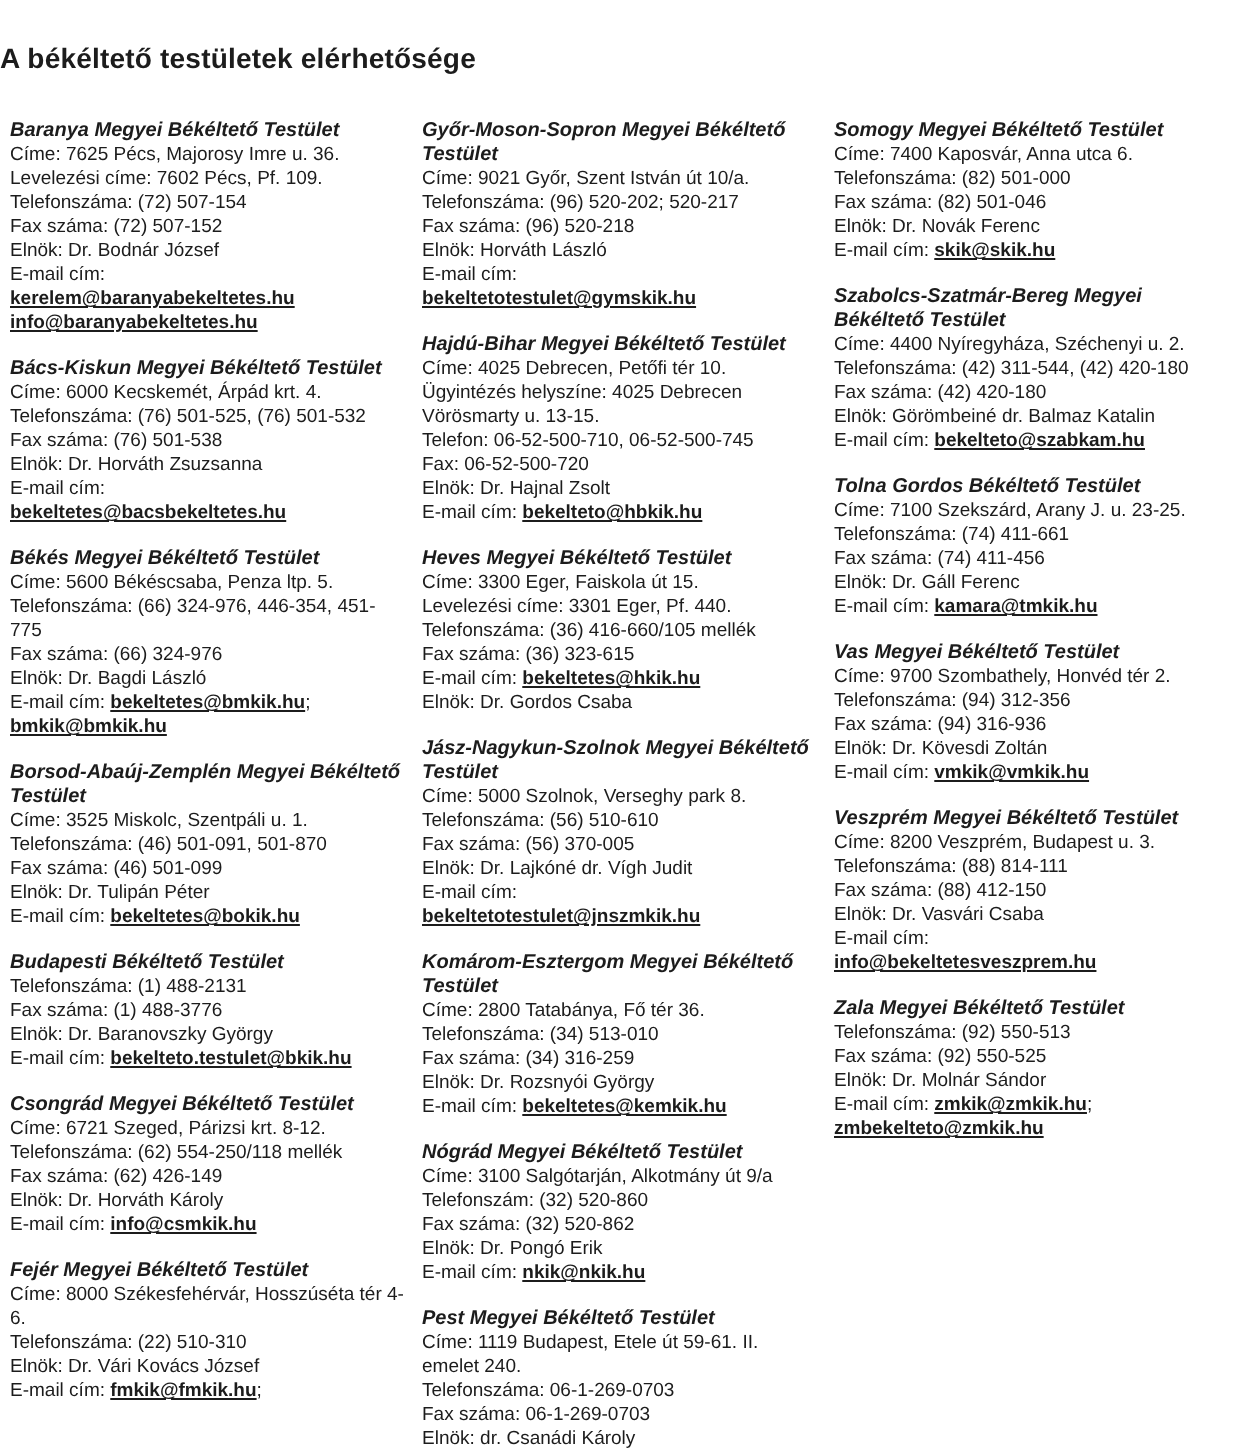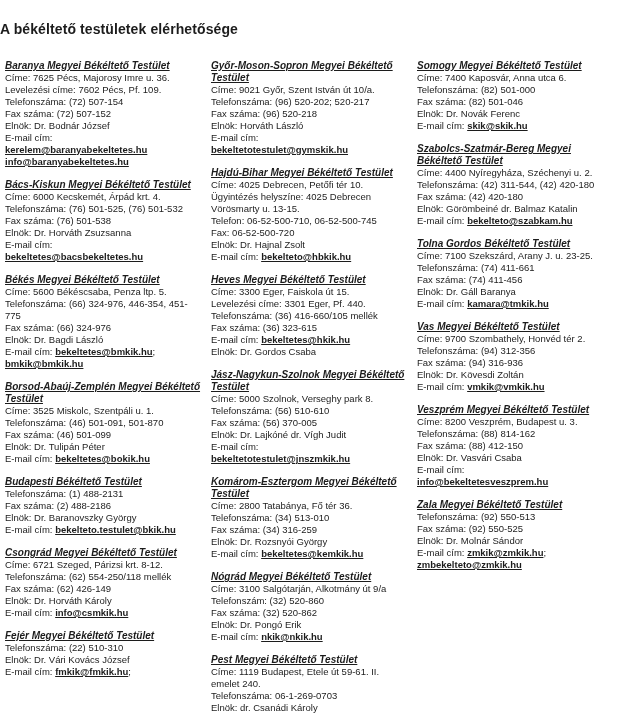--- a/index.html
+++ b/index.html
@@ -33,21 +33,20 @@
   }
   .entry {
     font-size: 9.5px;
     line-height: 12px;
     margin-bottom: 11px;
   }
   .entry-name {
     font-weight: bold;
     font-style: italic;
     font-size: 10px;
-    text-decoration: underline;
   }
   .entry-line {
     word-wrap: break-word;
   }
   .email {
     font-weight: bold;
     text-decoration: underline;
     color: #1c1c1c;
     cursor: pointer;
   }
@@ -91,34 +90,35 @@
         <div class="entry-name">Borsod-Abaúj-Zemplén Megyei Békéltető Testület</div>
         <div class="entry-line"><span>Címe: 3525 Miskolc, Szentpáli u. 1.</span></div>
         <div class="entry-line"><span>Telefonszáma: (46) 501-091, 501-870</span></div>
         <div class="entry-line"><span>Fax száma: (46) 501-099</span></div>
         <div class="entry-line"><span>Elnök: Dr. Tulipán Péter</span></div>
         <div class="entry-line"><span>E-mail cím: </span><a class="email">bekeltetes@bokik.hu</a></div>
       </div>
       <div class="entry">
         <div class="entry-name">Budapesti Békéltető Testület</div>
         <div class="entry-line"><span>Telefonszáma: (1) 488-2131</span></div>
-        <div class="entry-line"><span>Fax száma: (2) 488-2186</span></div>
+        <div class="entry-line"><span>Fax száma: (1) 488-3776</span></div>
         <div class="entry-line"><span>Elnök: Dr. Baranovszky György</span></div>
         <div class="entry-line"><span>E-mail cím: </span><a class="email">bekelteto.testulet@bkik.hu</a></div>
       </div>
       <div class="entry">
         <div class="entry-name">Csongrád Megyei Békéltető Testület</div>
         <div class="entry-line"><span>Címe: 6721 Szeged, Párizsi krt. 8-12.</span></div>
         <div class="entry-line"><span>Telefonszáma: (62) 554-250/118 mellék</span></div>
         <div class="entry-line"><span>Fax száma: (62) 426-149</span></div>
         <div class="entry-line"><span>Elnök: Dr. Horváth Károly</span></div>
         <div class="entry-line"><span>E-mail cím: </span><a class="email">info@csmkik.hu</a></div>
       </div>
       <div class="entry">
         <div class="entry-name">Fejér Megyei Békéltető Testület</div>
+        <div class="entry-line"><span>Címe: 8000 Székesfehérvár, Hosszúséta tér 4-6.</span></div>
         <div class="entry-line"><span>Telefonszáma: (22) 510-310</span></div>
         <div class="entry-line"><span>Elnök: Dr. Vári Kovács József</span></div>
         <div class="entry-line"><span>E-mail cím: </span><a class="email">fmkik@fmkik.hu</a><span>; </span></div>
       </div>
     </div>
   <div class="column">
       <div class="entry">
         <div class="entry-name">Győr-Moson-Sopron Megyei Békéltető Testület</div>
         <div class="entry-line"><span>Címe: 9021 Győr, Szent István út 10/a.</span></div>
         <div class="entry-line"><span>Telefonszáma: (96) 520-202; 520-217</span></div>
@@ -167,20 +167,21 @@
         <div class="entry-line"><span>Címe: 3100 Salgótarján, Alkotmány út 9/a</span></div>
         <div class="entry-line"><span>Telefonszám: (32) 520-860</span></div>
         <div class="entry-line"><span>Fax száma: (32) 520-862</span></div>
         <div class="entry-line"><span>Elnök: Dr. Pongó Erik</span></div>
         <div class="entry-line"><span>E-mail cím: </span><a class="email">nkik@nkik.hu</a></div>
       </div>
       <div class="entry">
         <div class="entry-name">Pest Megyei Békéltető Testület</div>
         <div class="entry-line"><span>Címe: 1119 Budapest, Etele út 59-61. II. emelet 240.</span></div>
         <div class="entry-line"><span>Telefonszáma: 06-1-269-0703</span></div>
+        <div class="entry-line"><span>Fax száma: 06-1-269-0703</span></div>
         <div class="entry-line"><span>Elnök: dr. Csanádi Károly</span></div>
       </div>
     </div>
   <div class="column">
       <div class="entry">
         <div class="entry-name">Somogy Megyei Békéltető Testület</div>
         <div class="entry-line"><span>Címe: 7400 Kaposvár, Anna utca 6.</span></div>
         <div class="entry-line"><span>Telefonszáma: (82) 501-000</span></div>
         <div class="entry-line"><span>Fax száma: (82) 501-046</span></div>
         <div class="entry-line"><span>Elnök: Dr. Novák Ferenc</span></div>
@@ -192,35 +193,35 @@
         <div class="entry-line"><span>Telefonszáma: (42) 311-544, (42) 420-180</span></div>
         <div class="entry-line"><span>Fax száma: (42) 420-180</span></div>
         <div class="entry-line"><span>Elnök: Görömbeiné dr. Balmaz Katalin</span></div>
         <div class="entry-line"><span>E-mail cím: </span><a class="email">bekelteto@szabkam.hu</a></div>
       </div>
       <div class="entry">
         <div class="entry-name">Tolna Gordos Békéltető Testület</div>
         <div class="entry-line"><span>Címe: 7100 Szekszárd, Arany J. u. 23-25.</span></div>
         <div class="entry-line"><span>Telefonszáma: (74) 411-661</span></div>
         <div class="entry-line"><span>Fax száma: (74) 411-456</span></div>
-        <div class="entry-line"><span>Elnök: Dr. Gáll Baranya</span></div>
+        <div class="entry-line"><span>Elnök: Dr. Gáll Ferenc</span></div>
         <div class="entry-line"><span>E-mail cím: </span><a class="email">kamara@tmkik.hu</a></div>
       </div>
       <div class="entry">
         <div class="entry-name">Vas Megyei Békéltető Testület</div>
         <div class="entry-line"><span>Címe: 9700 Szombathely, Honvéd tér 2.</span></div>
         <div class="entry-line"><span>Telefonszáma: (94) 312-356</span></div>
         <div class="entry-line"><span>Fax száma: (94) 316-936</span></div>
         <div class="entry-line"><span>Elnök: Dr. Kövesdi Zoltán</span></div>
         <div class="entry-line"><span>E-mail cím: </span><a class="email">vmkik@vmkik.hu</a></div>
       </div>
       <div class="entry">
         <div class="entry-name">Veszprém Megyei Békéltető Testület</div>
         <div class="entry-line"><span>Címe: 8200 Veszprém, Budapest u. 3.</span></div>
-        <div class="entry-line"><span>Telefonszáma: (88) 814-162</span></div>
+        <div class="entry-line"><span>Telefonszáma: (88) 814-111</span></div>
         <div class="entry-line"><span>Fax száma: (88) 412-150</span></div>
         <div class="entry-line"><span>Elnök: Dr. Vasvári Csaba</span></div>
         <div class="entry-line"><span>E-mail cím:</span></div>
         <div class="entry-line"><a class="email">info@bekeltetesveszprem.hu</a></div>
       </div>
       <div class="entry">
         <div class="entry-name">Zala Megyei Békéltető Testület</div>
         <div class="entry-line"><span>Telefonszáma: (92) 550-513</span></div>
         <div class="entry-line"><span>Fax száma: (92) 550-525</span></div>
         <div class="entry-line"><span>Elnök: Dr. Molnár Sándor</span></div>

